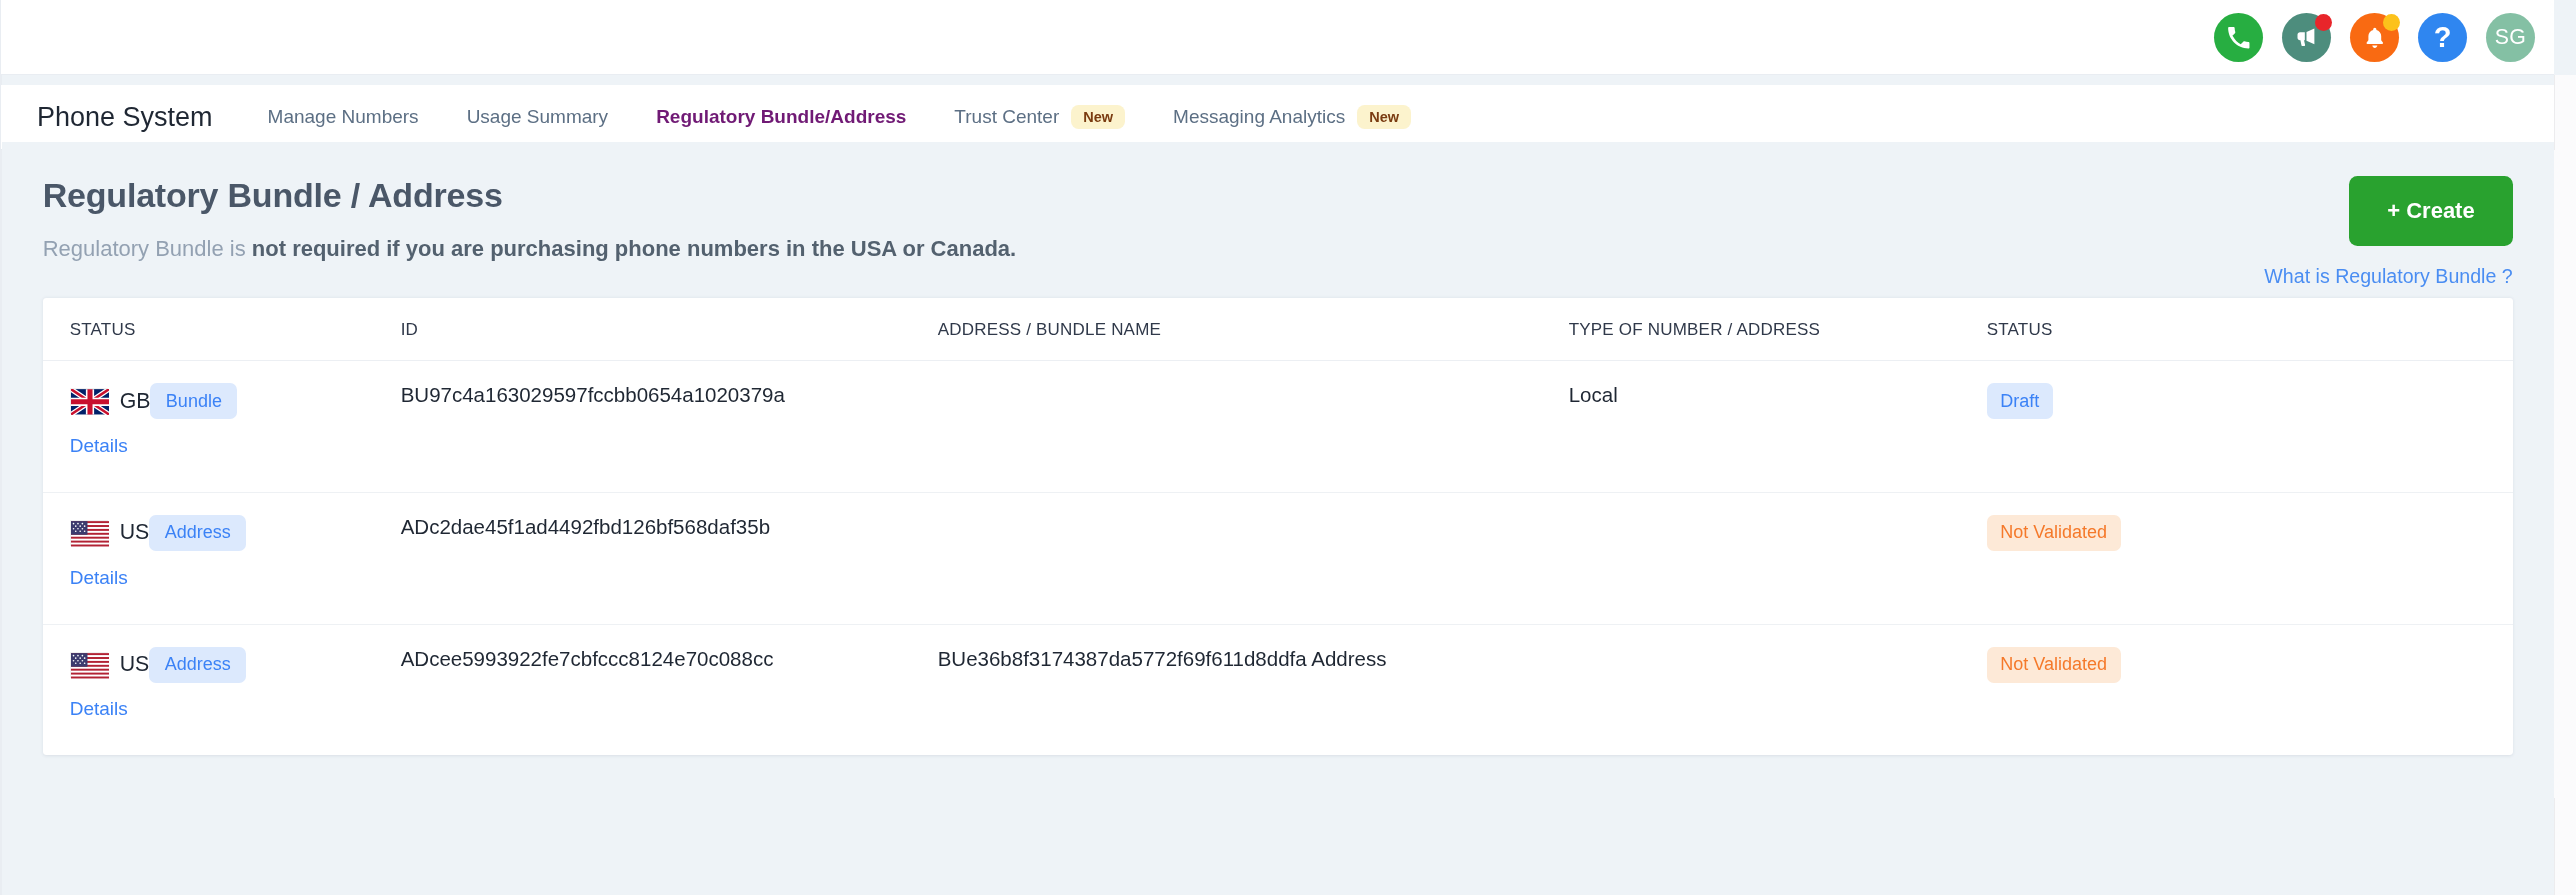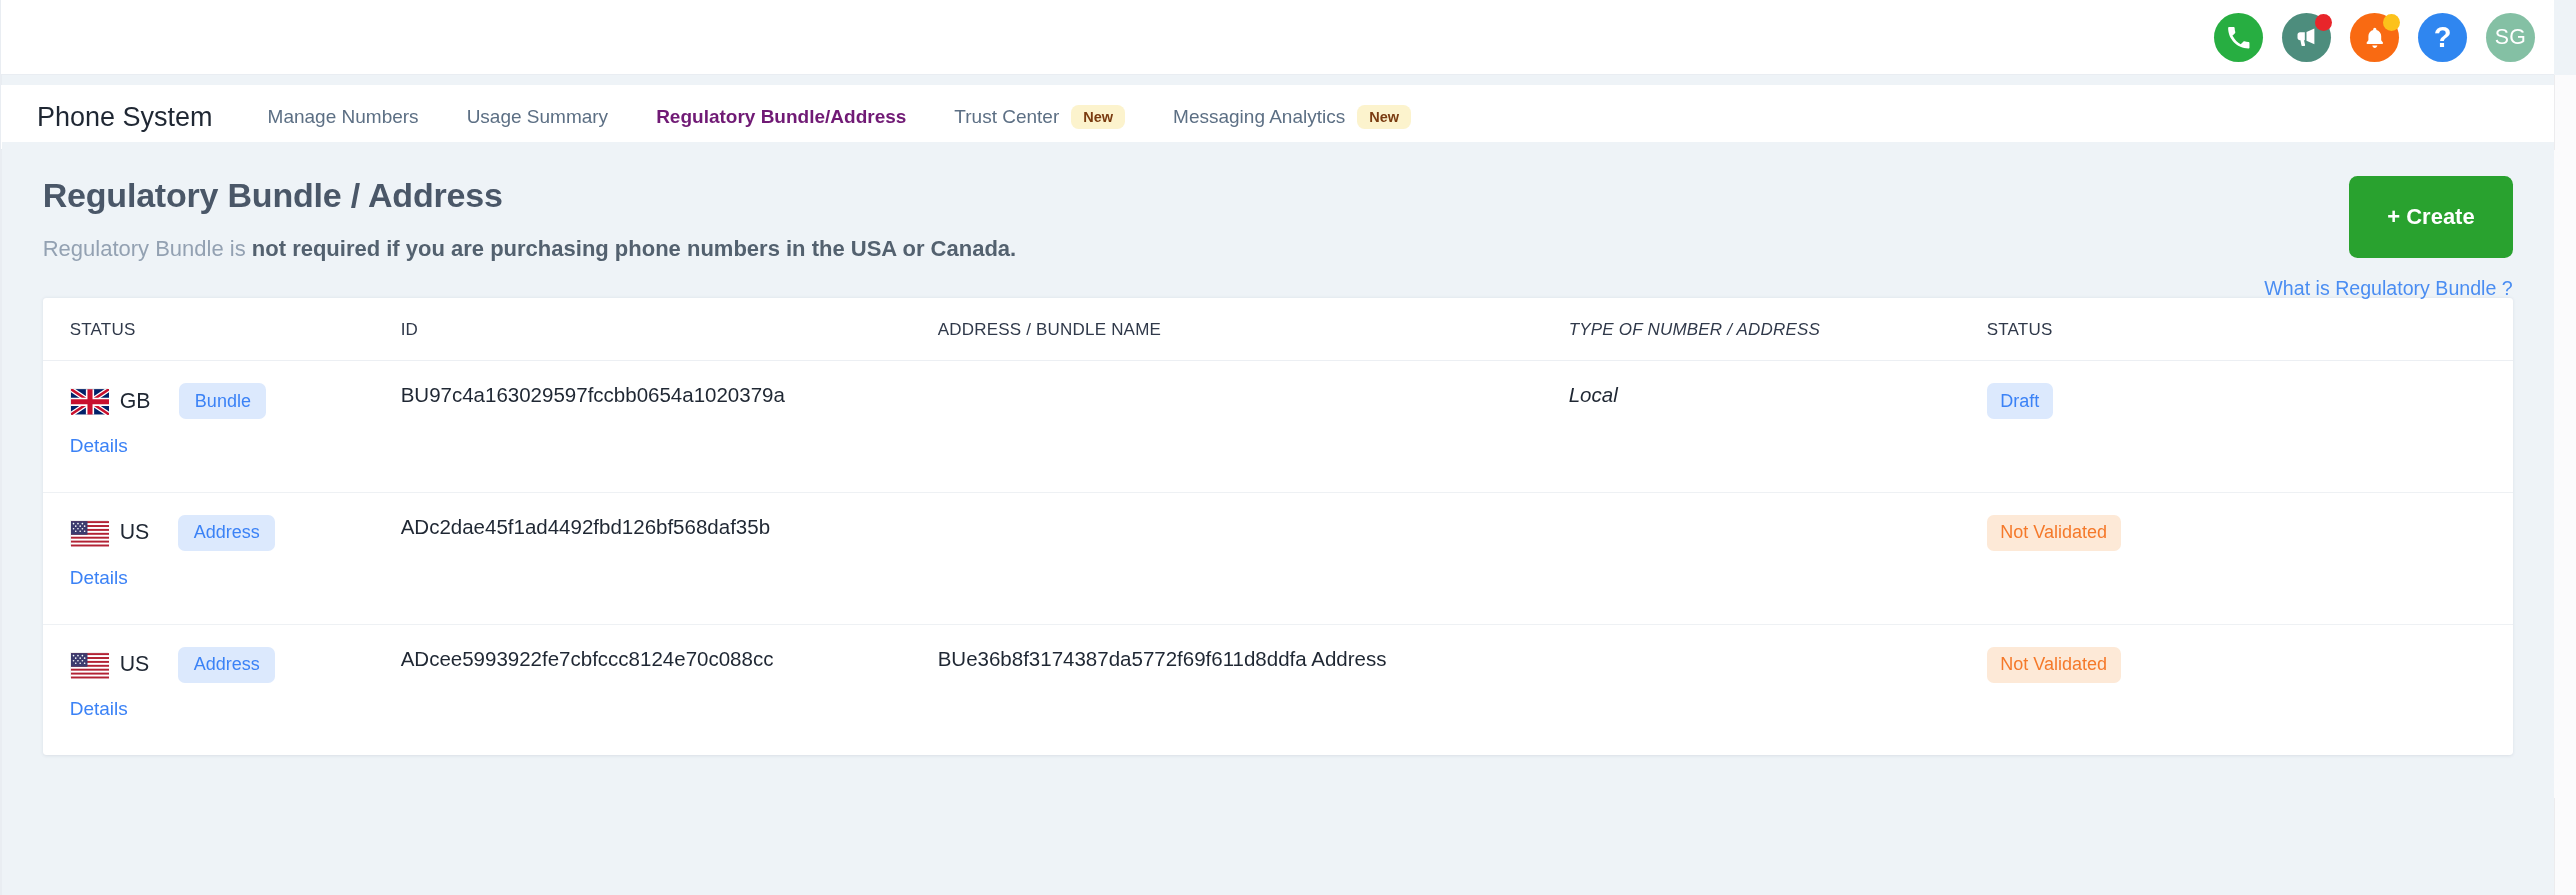--- a/index.html
+++ b/index.html
@@ -161,21 +161,21 @@
     right: 0; top: 34px;
     text-align: right;
   }
   .create-btn {
     background: #29a22f;
     color: #ffffff;
     border: none;
     border-radius: 8.5px;
     font-size: 22px;
     font-weight: bold;
-    padding: 28px 38px;
+    padding: 22px 38px;
     font-family: "Liberation Sans", sans-serif;
     cursor: pointer;
     display: inline-block;
   }
   .what-link {
     display: block;
     margin-top: 19px;
     font-size: 19.6px;
     color: #4a8df2;
     cursor: pointer;
@@ -209,21 +209,21 @@
     padding: 22px 0 35px 0;
     border-bottom: 1.7px solid #eef1f4;
     font-size: 20.5px;
     color: #1f2733;
   }
   table.reg tr:last-child td { border-bottom: none; }
 
   .col-country { width: 358px; padding-left: 27px !important; }
   .col-id      { width: 537px; }
   .col-addr    { width: 631px; }
-  .col-type    { width: 418px; font-style: italic; }
+  .col-type    { width: 418px; }
   .col-status  { width: auto; }
 
   .country-line {
     display: flex;
     align-items: center;
     gap: 0;
   }
   .flag {
     width: 38px; height: 25.6px;
     display: inline-block;
@@ -234,21 +234,20 @@
     font-size: 21.3px;
     color: #1f2733;
     margin-left: 12px;
   }
   .kind-badge {
     background: #dce9fd;
     color: #3b82f6;
     font-size: 18px;
     border-radius: 6.8px;
     padding: 7.7px 15.4px;
-    margin-left: 29px;
     white-space: nowrap;
   }
   .details-link {
     display: inline-block;
     margin-top: 15.4px;
     font-size: 19px;
     color: #3b82f6;
     cursor: pointer;
   }
   .mono-id { font-size: 20.5px; color: #1f2733; white-space: nowrap; }

